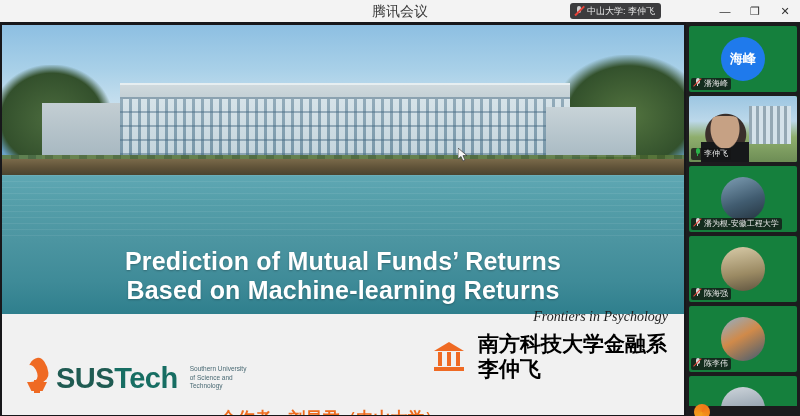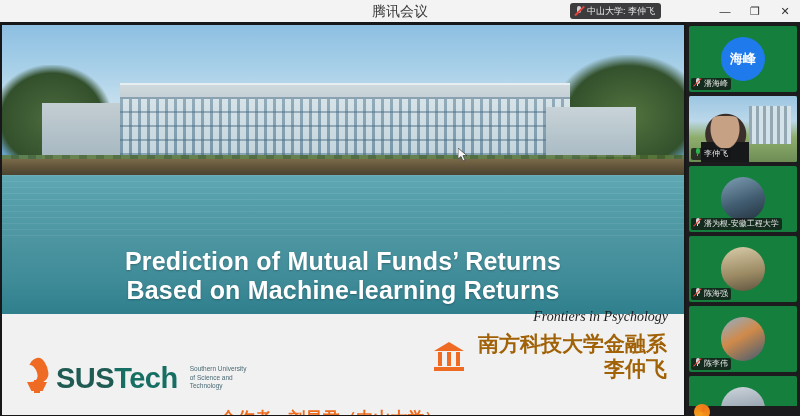--- a/index.html
+++ b/index.html
@@ -152,21 +152,21 @@
   .sustech-sub { font-size: 6.5px; color: #4a6a74; line-height: 8.5px; margin-left: 6px; }
 
   
   .org-row { position: absolute; left: 432px; top: 306px; display: flex; align-items: center; gap: 14px; }
   .bank-icon { width: 30px; height: 32px; position: relative; }
   .bank-icon .roof { position:absolute; left:0; top:2px; width:30px; height:9px; background:#ef6a23;
                      clip-path: polygon(50% 0, 100% 100%, 0 100%); }
   .bank-icon .col { position:absolute; top:12px; width:4px; height:14px; background:#ef6a23; }
   .bank-icon .c1 { left:4px; } .bank-icon .c2 { left:13px; } .bank-icon .c3 { left:22px; }
   .bank-icon .floor { position:absolute; left:0; top:27px; width:30px; height:4px; background:#ef6a23; }
-  .org-text { color:#a16207; font-weight:bold; font-size:21px; line-height:25px; text-align:right; }
+  .org-text { color:#000000; font-weight:bold; font-size:21px; line-height:25px; text-align:left; }
 
   .collab {
     position: absolute; left: 0; top: 382px; width: 682px; text-align: center;
     padding-right: 24px;
     color: #ee6c1f; font-weight: bold; font-size: 17px;
   }
 
   .cursor { position: absolute; left: 458px; top: 126px; width: 11px; height: 14px; z-index: 20; }
 
   

